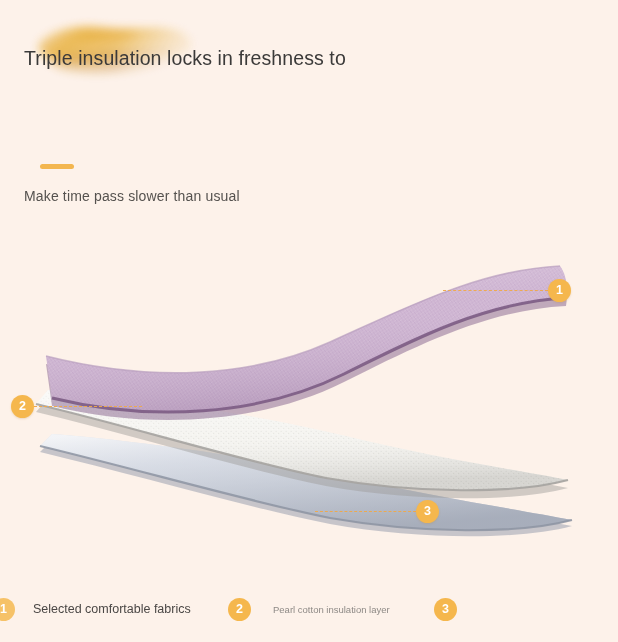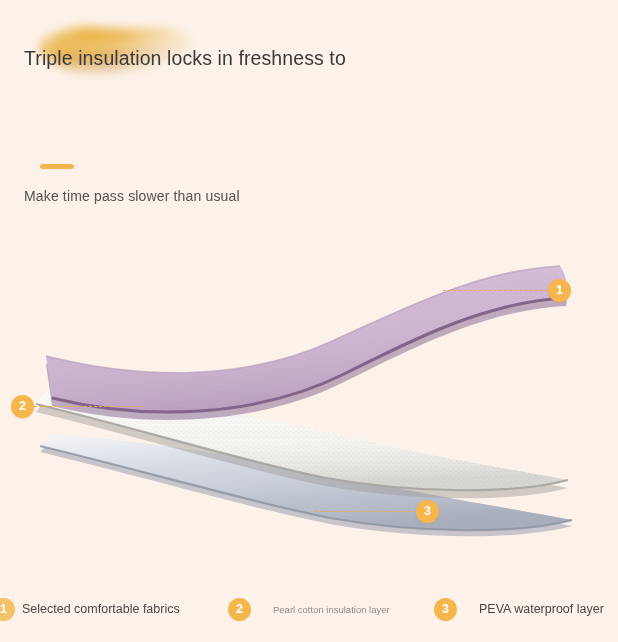--- a/index.html
+++ b/index.html
@@ -146,21 +146,21 @@
   }
   .legend-item-1 .legend-badge {
     background: #f6c268;
   }
 
   .legend-label {
     color: #4a4745;
     font-size: 12.5px;
     white-space: nowrap;
   }
-  .legend-item-1 .legend-label { margin-left: 7px; font-size: 12.5px; color: #4a4745; }
+  .legend-item-1 .legend-label { margin-left: 18px; font-size: 12.5px; color: #4a4745; }
   .legend-item-2 .legend-label { margin-left: 22px; font-size: 9.5px;  color: #8e8a86; }
   .legend-item-3 .legend-label { margin-left: 22px; font-size: 12.5px; color: #4a4745; }
 </style>
 </head>
 <body>
 
 <div id="stage">
 
   <svg class="brush-highlight" viewBox="0 0 170 62" preserveAspectRatio="none" aria-hidden="true">
     <defs>
@@ -280,18 +280,17 @@
       <div class="legend-label">Selected comfortable fabrics</div>
     </div>
 
     <div class="legend-item legend-item-2">
       <div class="legend-badge">2</div>
       <div class="legend-label">Pearl cotton insulation layer</div>
     </div>
 
     <div class="legend-item legend-item-3">
       <div class="legend-badge">3</div>
-      <div class="legend-label">PEVA waterproof layer</div>
     </div>
 
   </div>
 
 </div>
 
 </body></html>

